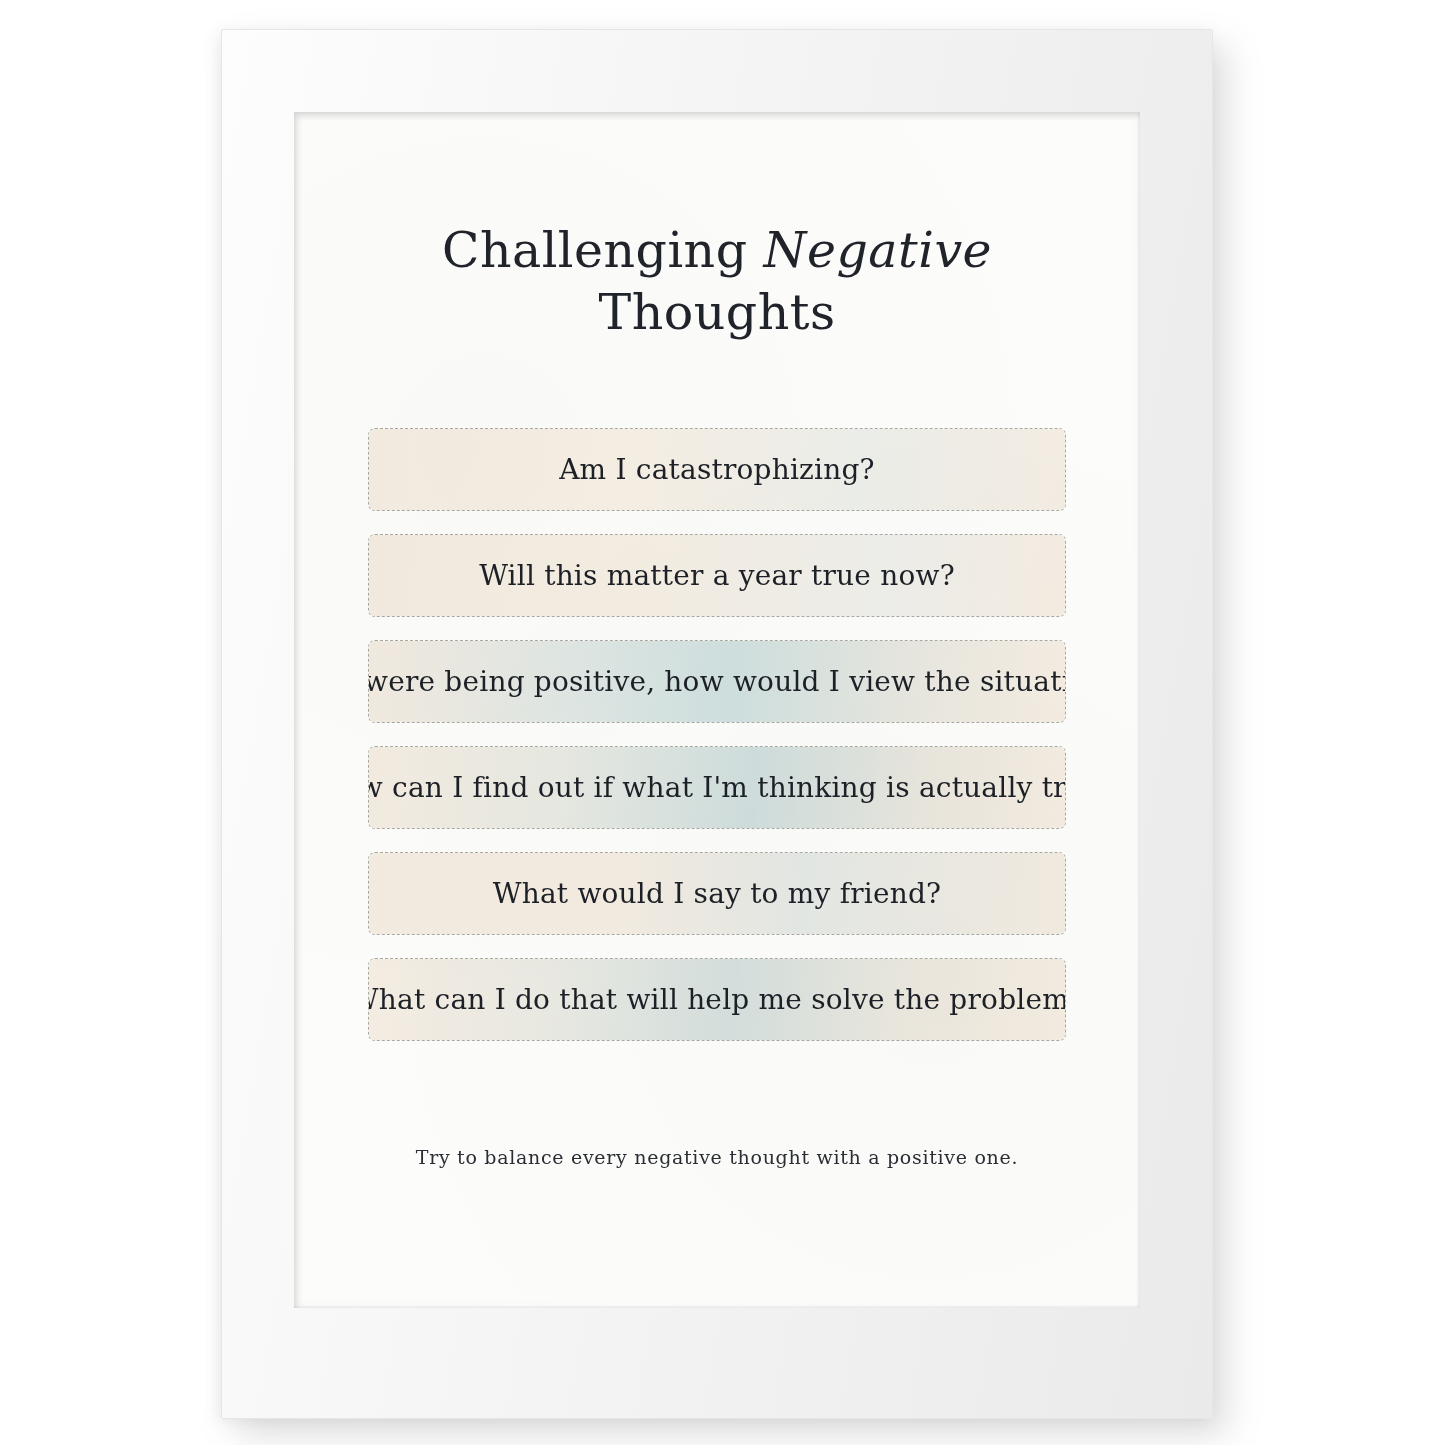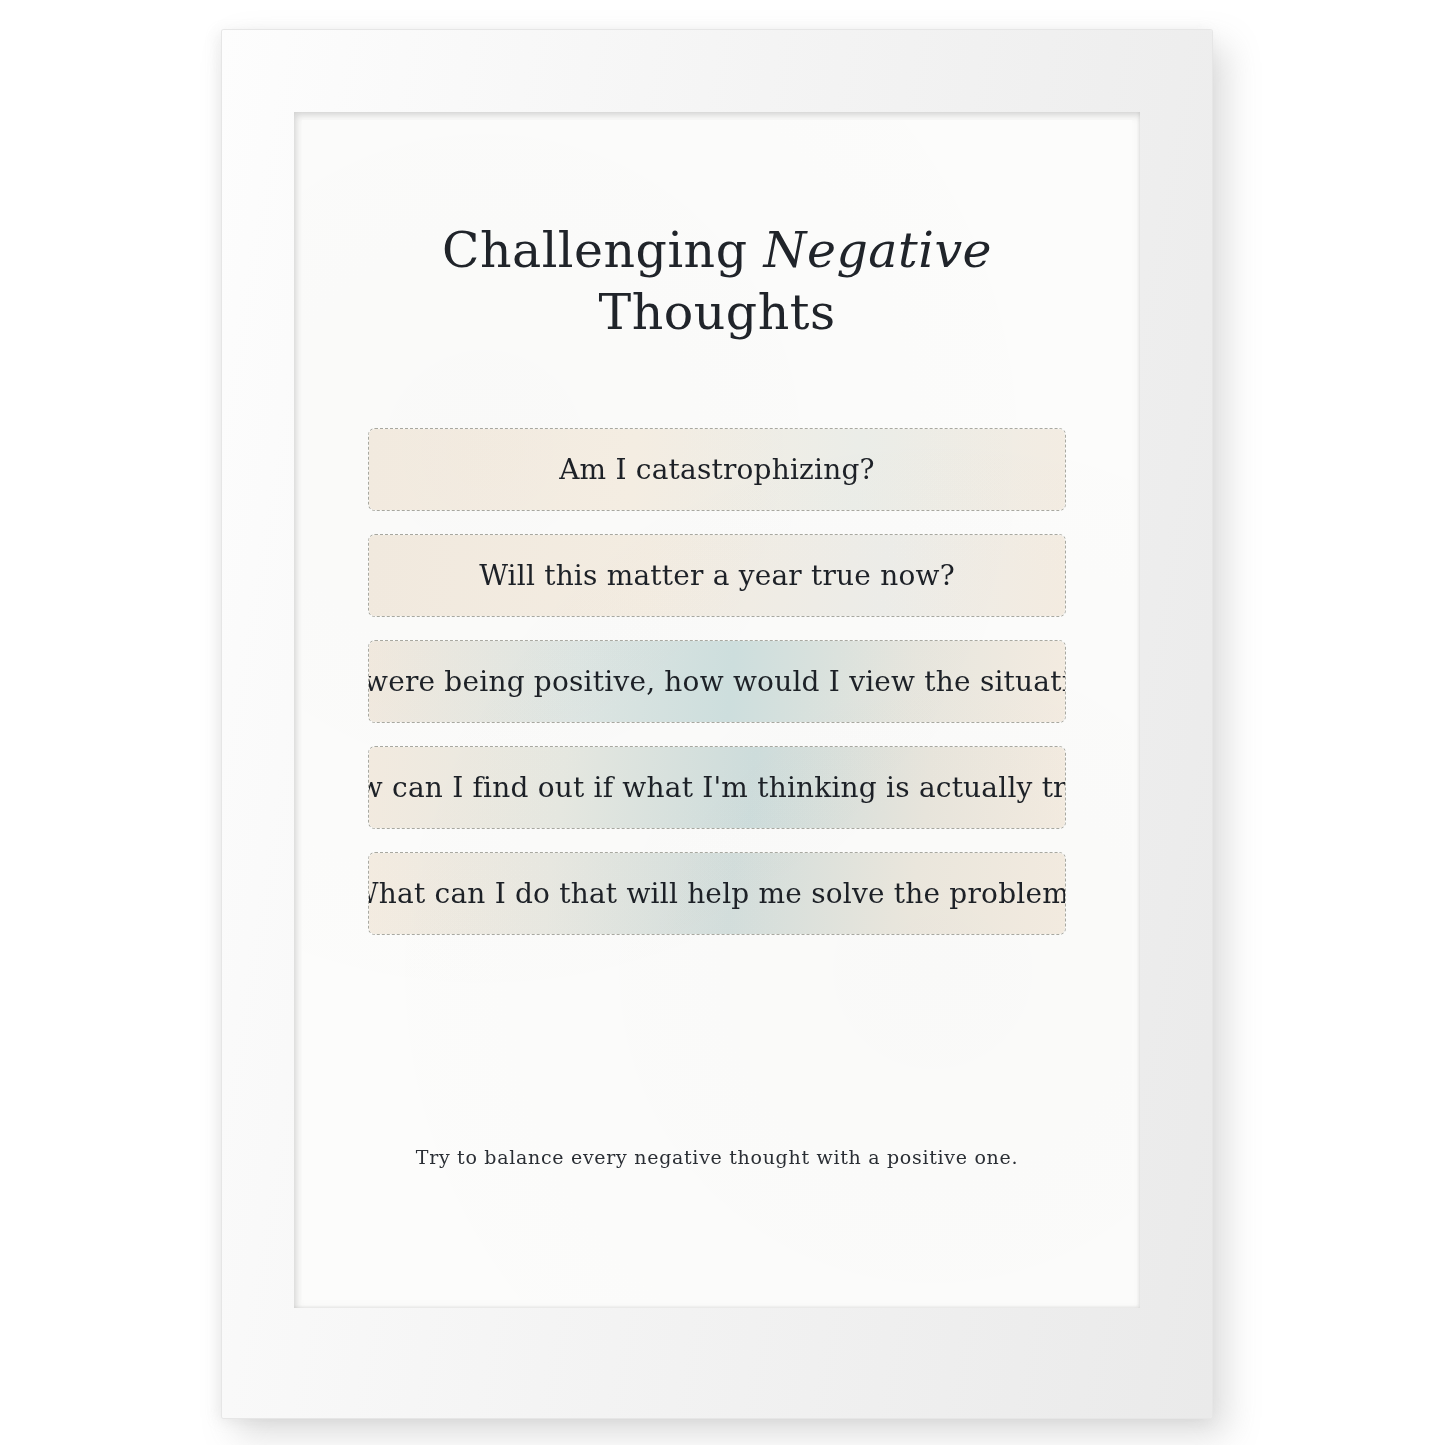--- a/index.html
+++ b/index.html
@@ -161,20 +161,24 @@
         <div class="card">
           <span class="card-bg" style="background: linear-gradient(95deg, rgb(242, 234, 223) 0%, rgb(223, 231, 228) 30%, rgb(207, 224, 223) 52%, rgb(232, 231, 223) 78%, rgb(244, 236, 225) 100%);"></span>
           <span class="card-label">If I were being positive, how would I view the situation?</span>
         </div>
 
         <div class="card">
           <span class="card-bg" style="background: linear-gradient(95deg, rgb(243, 235, 224) 0%, rgb(231, 233, 226) 28%, rgb(207, 222, 221) 55%, rgb(233, 230, 221) 80%, rgb(244, 236, 225) 100%);"></span>
           <span class="card-label">How can I find out if what I'm thinking is actually true?</span>
         </div>
 
+        <div class="card">
+          <span class="card-bg" style="background: linear-gradient(95deg, rgb(243, 235, 224) 0%, rgb(244, 236, 225) 35%, rgb(228, 232, 228) 62%, rgb(242, 235, 224) 100%);"></span>
+          <span class="card-label">What would I say to my friend?</span>
+        </div>
 
         <div class="card">
           <span class="card-bg" style="background: linear-gradient(95deg, rgb(244, 236, 225) 0%, rgb(233, 233, 226) 26%, rgb(212, 223, 221) 52%, rgb(236, 232, 222) 78%, rgb(244, 236, 225) 100%);"></span>
           <span class="card-label">What can I do that will help me solve the problem?</span>
         </div>
 
       </div>
 
       <div class="footnote">Try to balance every negative thought with a positive one.</div>
 

